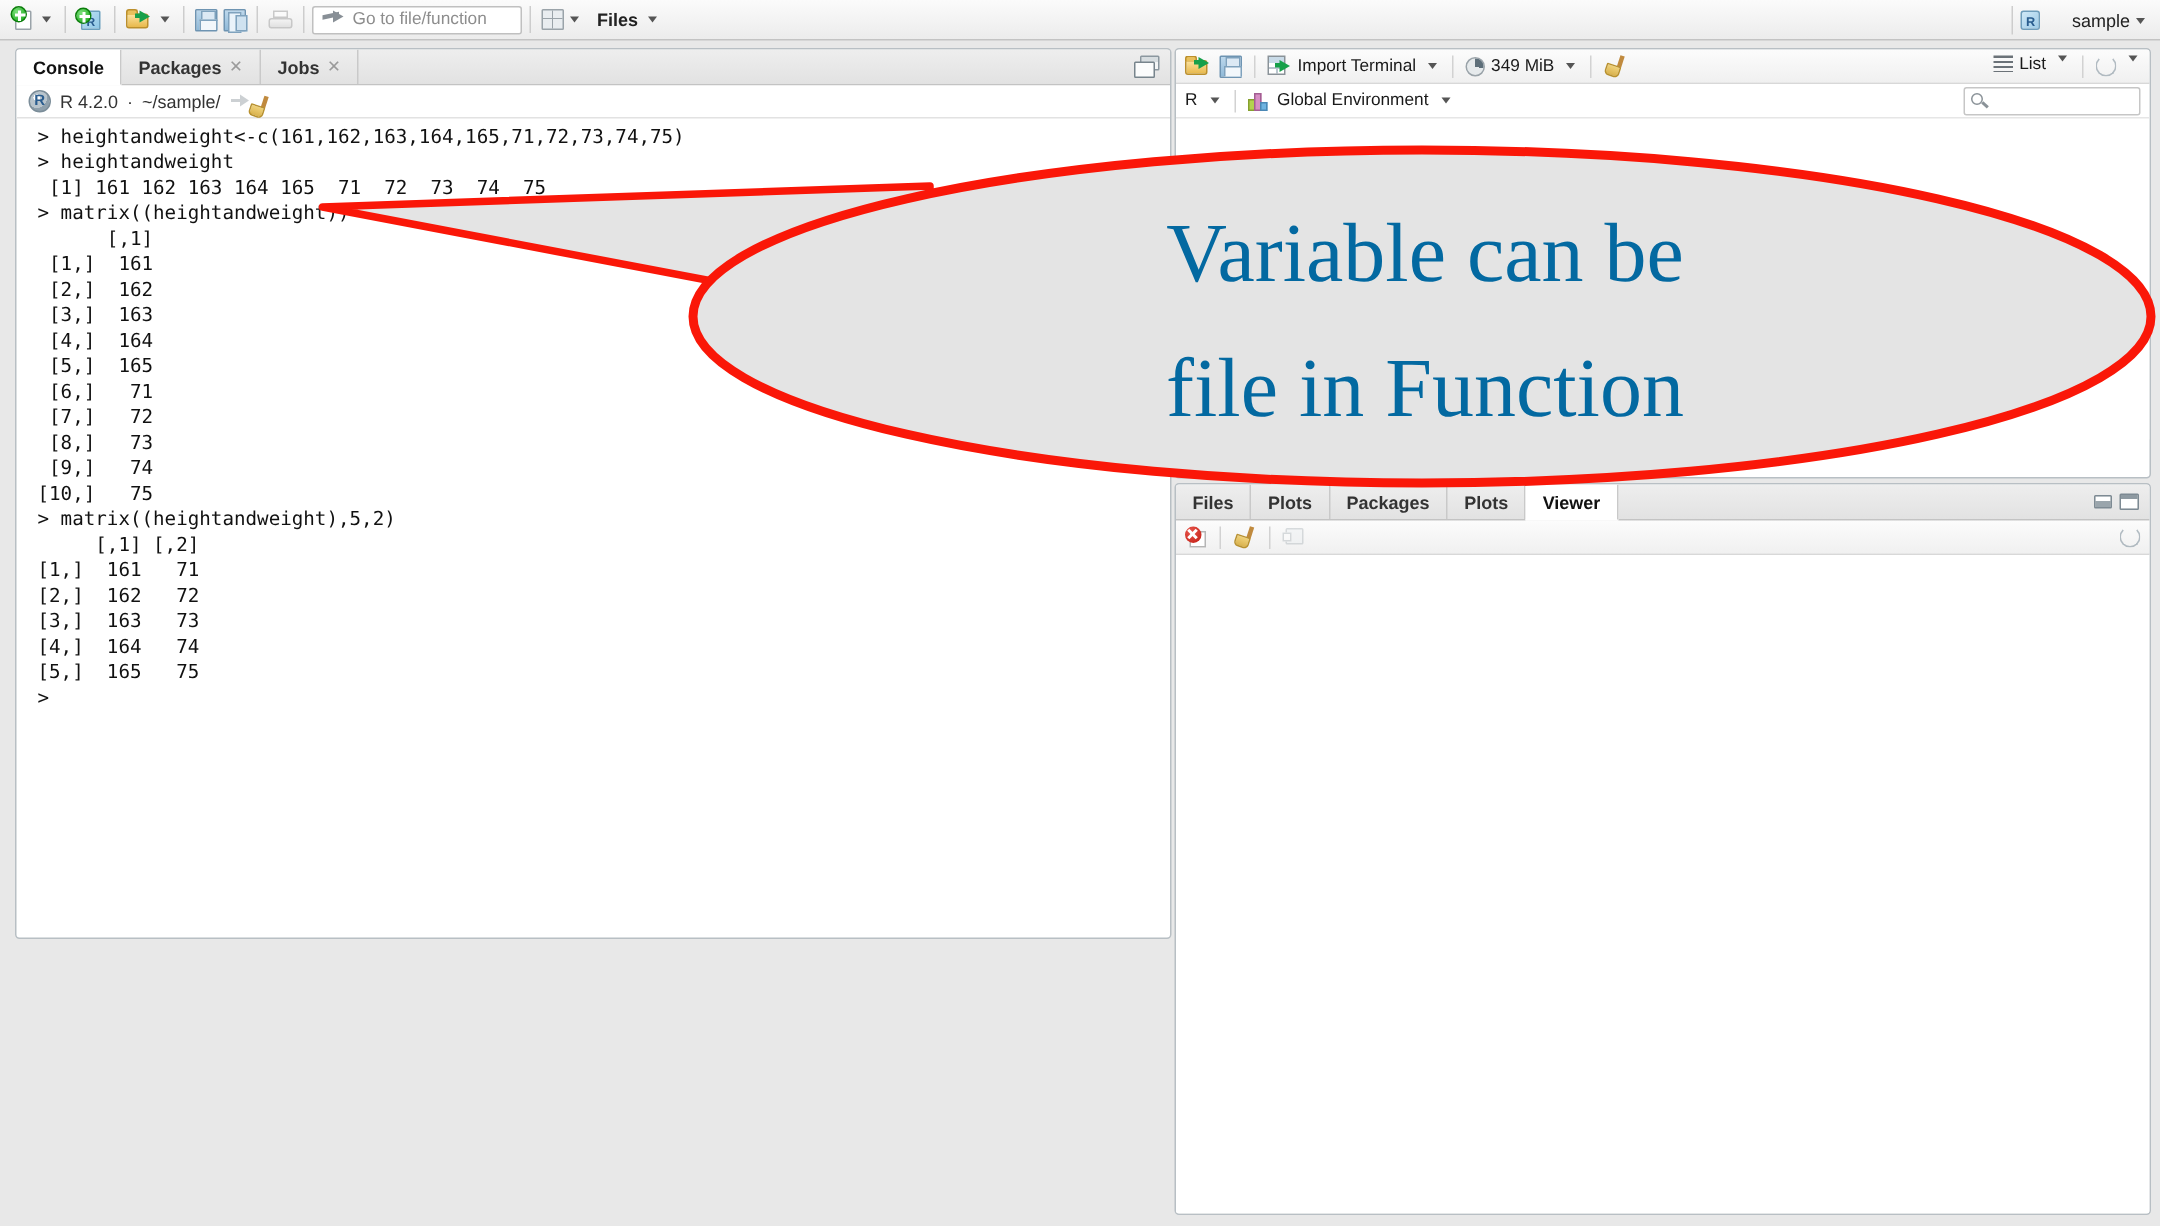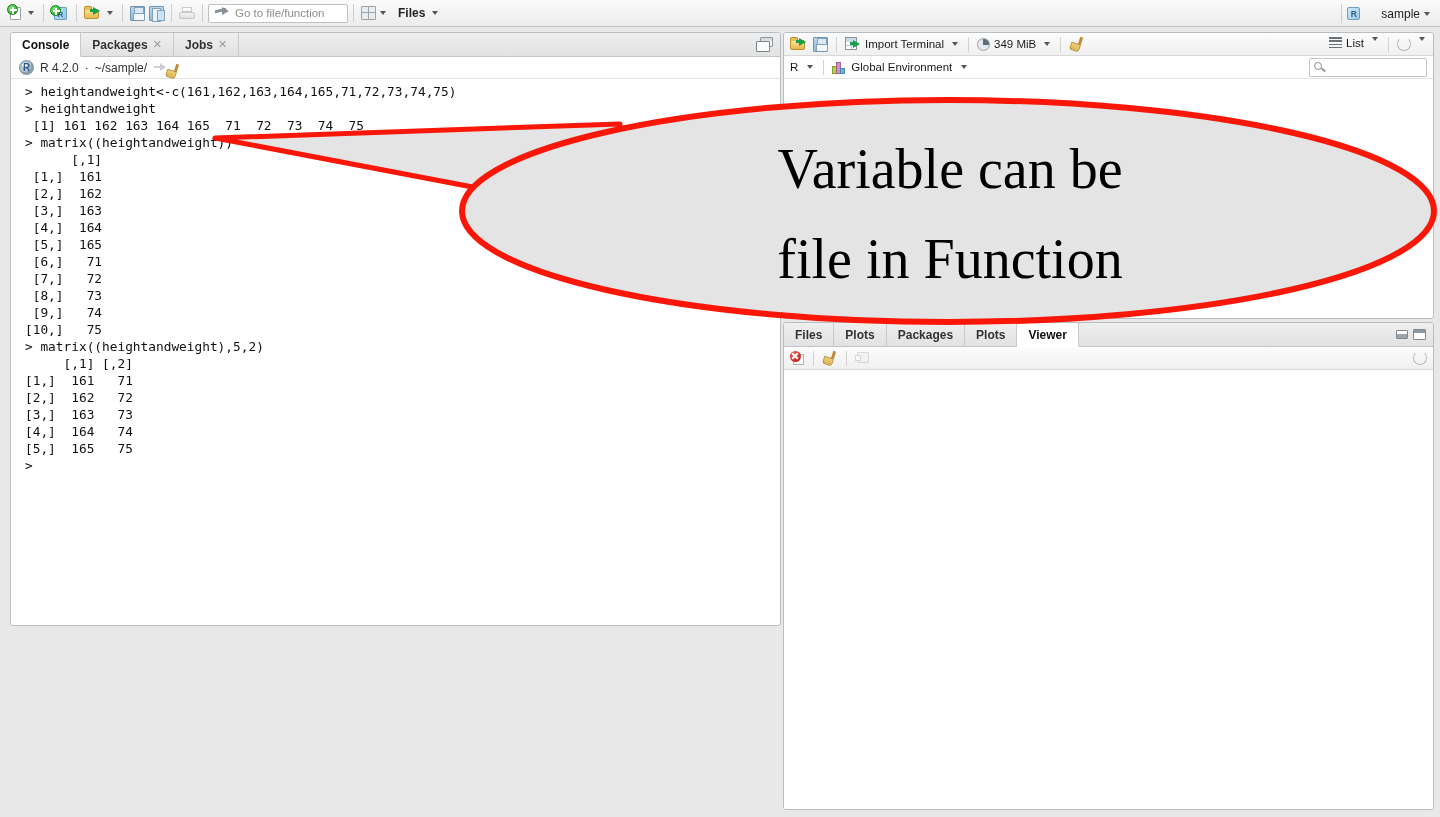--- a/index.html
+++ b/index.html
@@ -505,18 +505,18 @@
     <div class="viewer-body"></div>
   </div>
 
   <svg id="callout" viewBox="0 0 1440 817">
 
     <path id="callout-tail" d="M 215,138 L 620,124 L 620,215 Z" fill="#e4e4e4" stroke="#fa1708" stroke-width="5" stroke-linejoin="round"></path>
 
     <ellipse id="callout-ellipse" cx="948" cy="211" rx="486" ry="111" fill="#e4e4e4" stroke="#fa1708" stroke-width="6"></ellipse>
   </svg>
 
-  <div class="callout-text" style="color: #000000;">
+  <div class="callout-text" style="color: #0369a1;">
     <div>Variable can be</div>
     <div>file in Function</div>
   </div>
 
 </div>
 
 </body></html>

